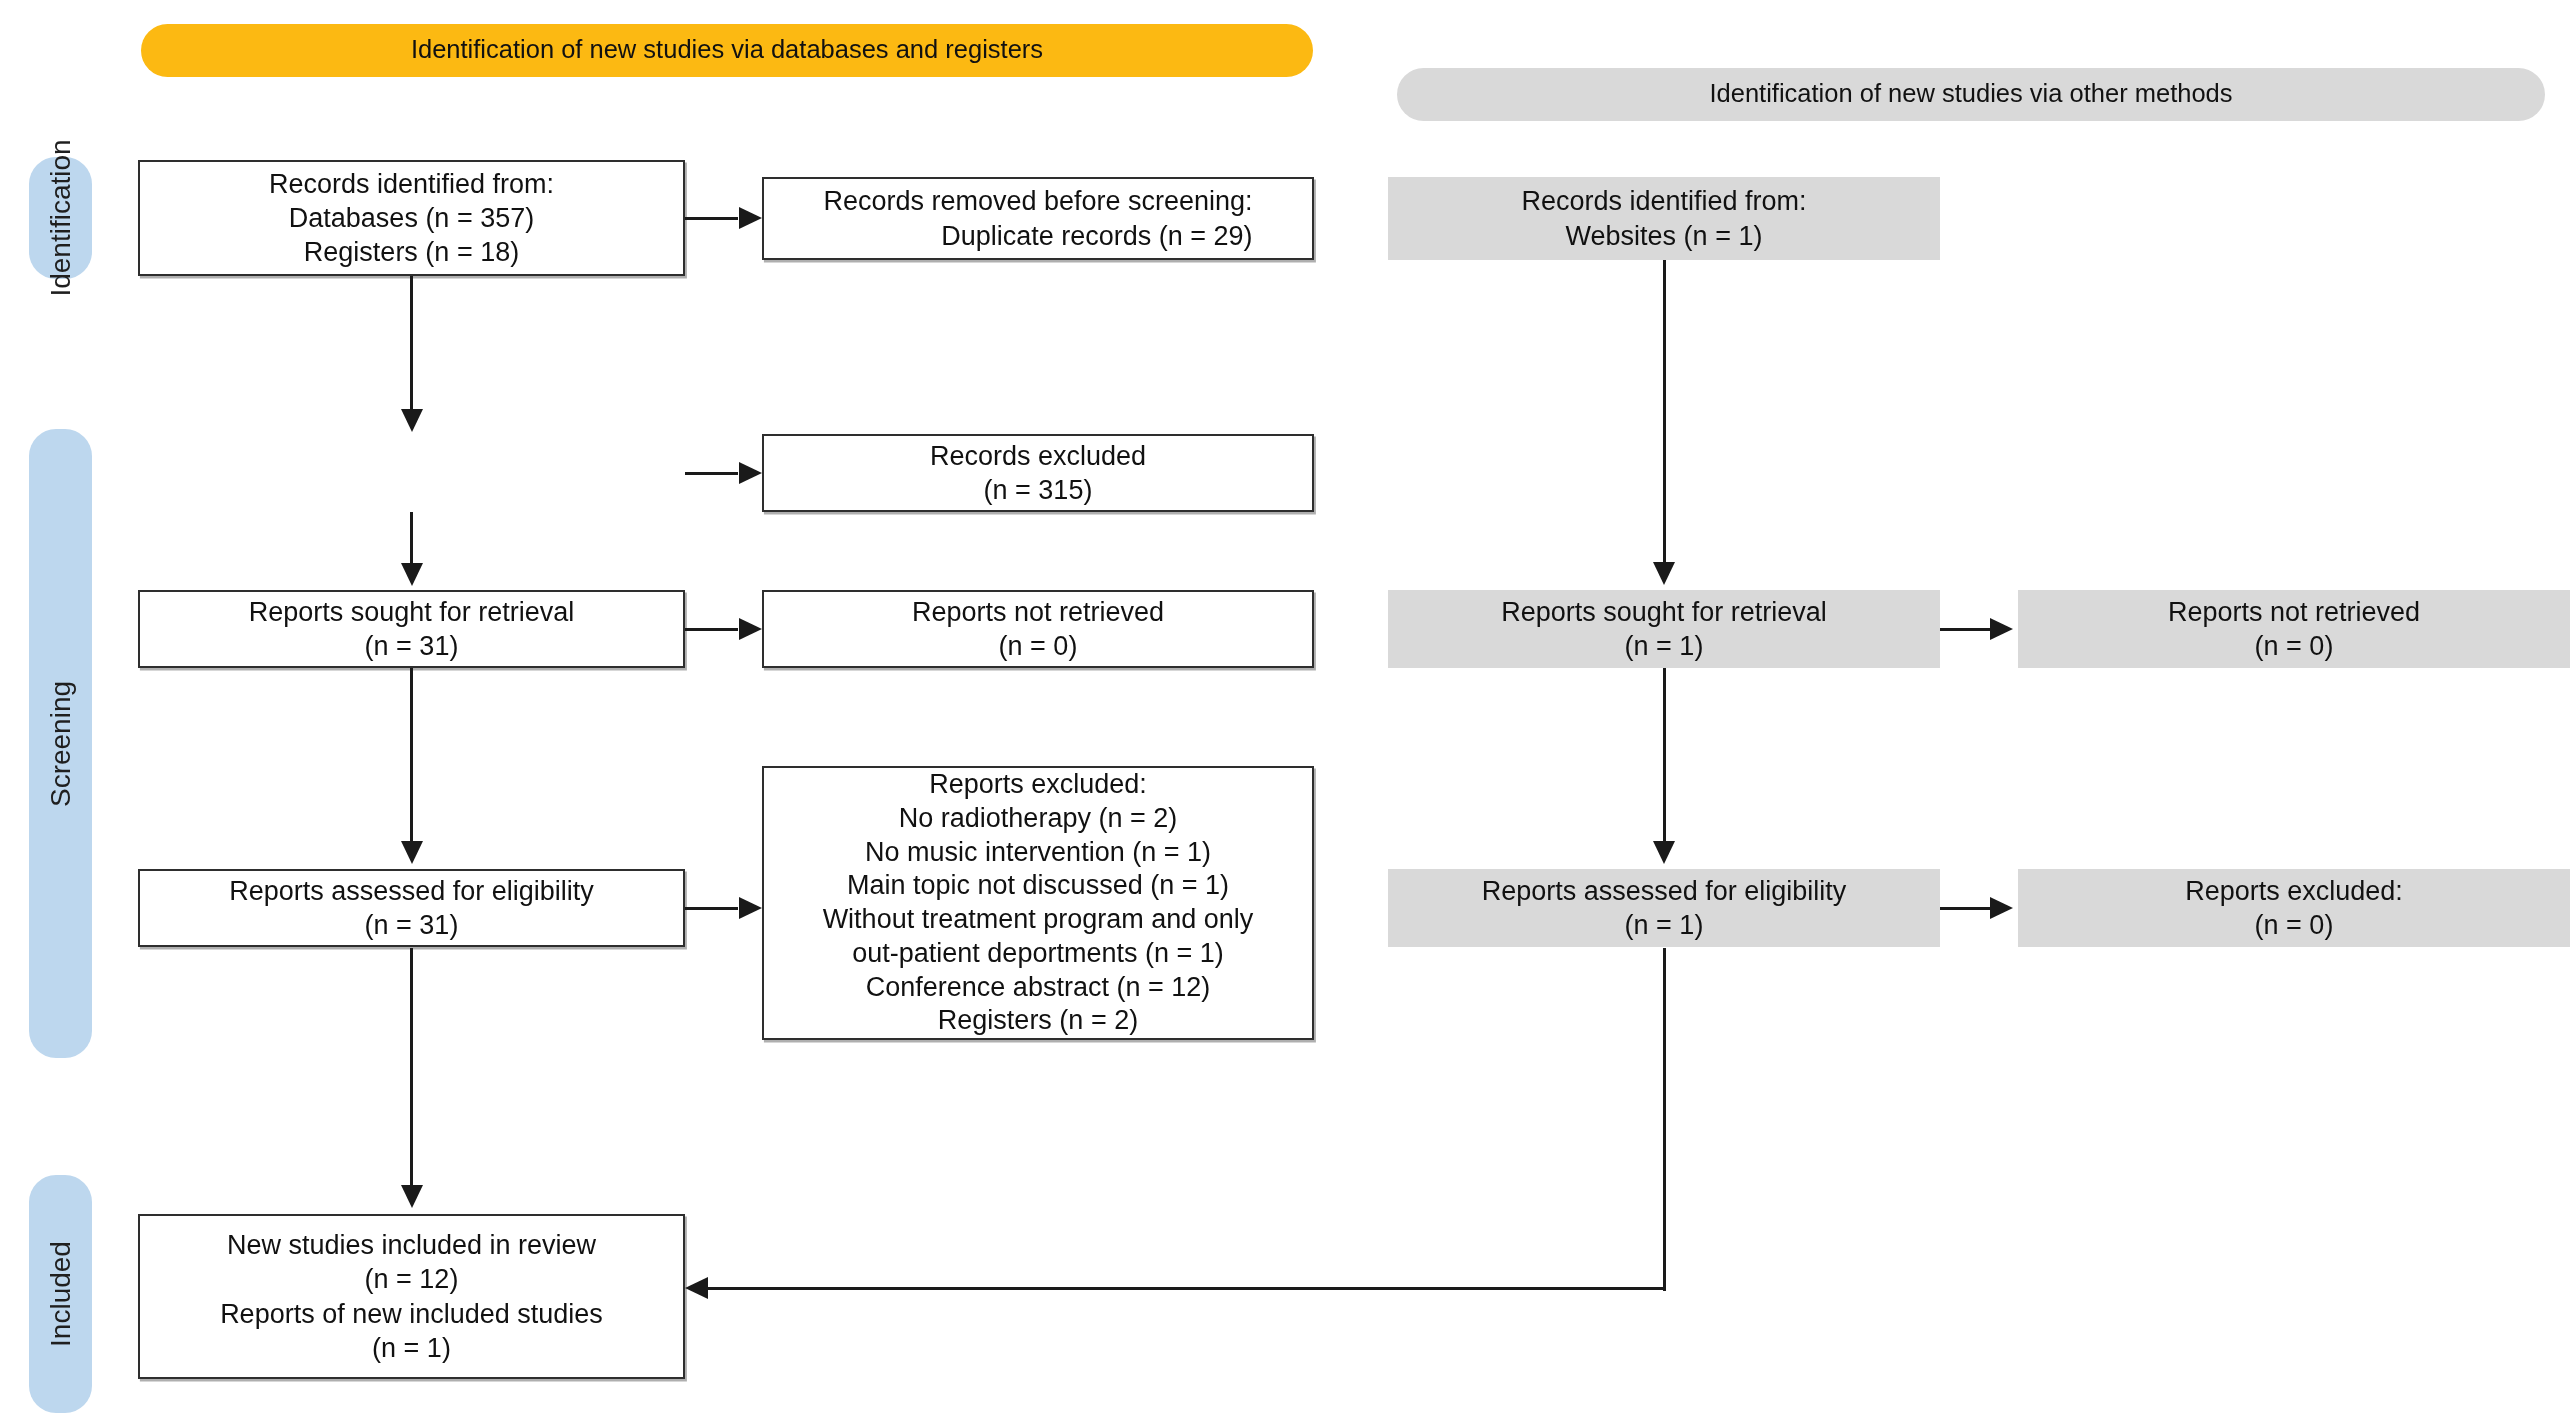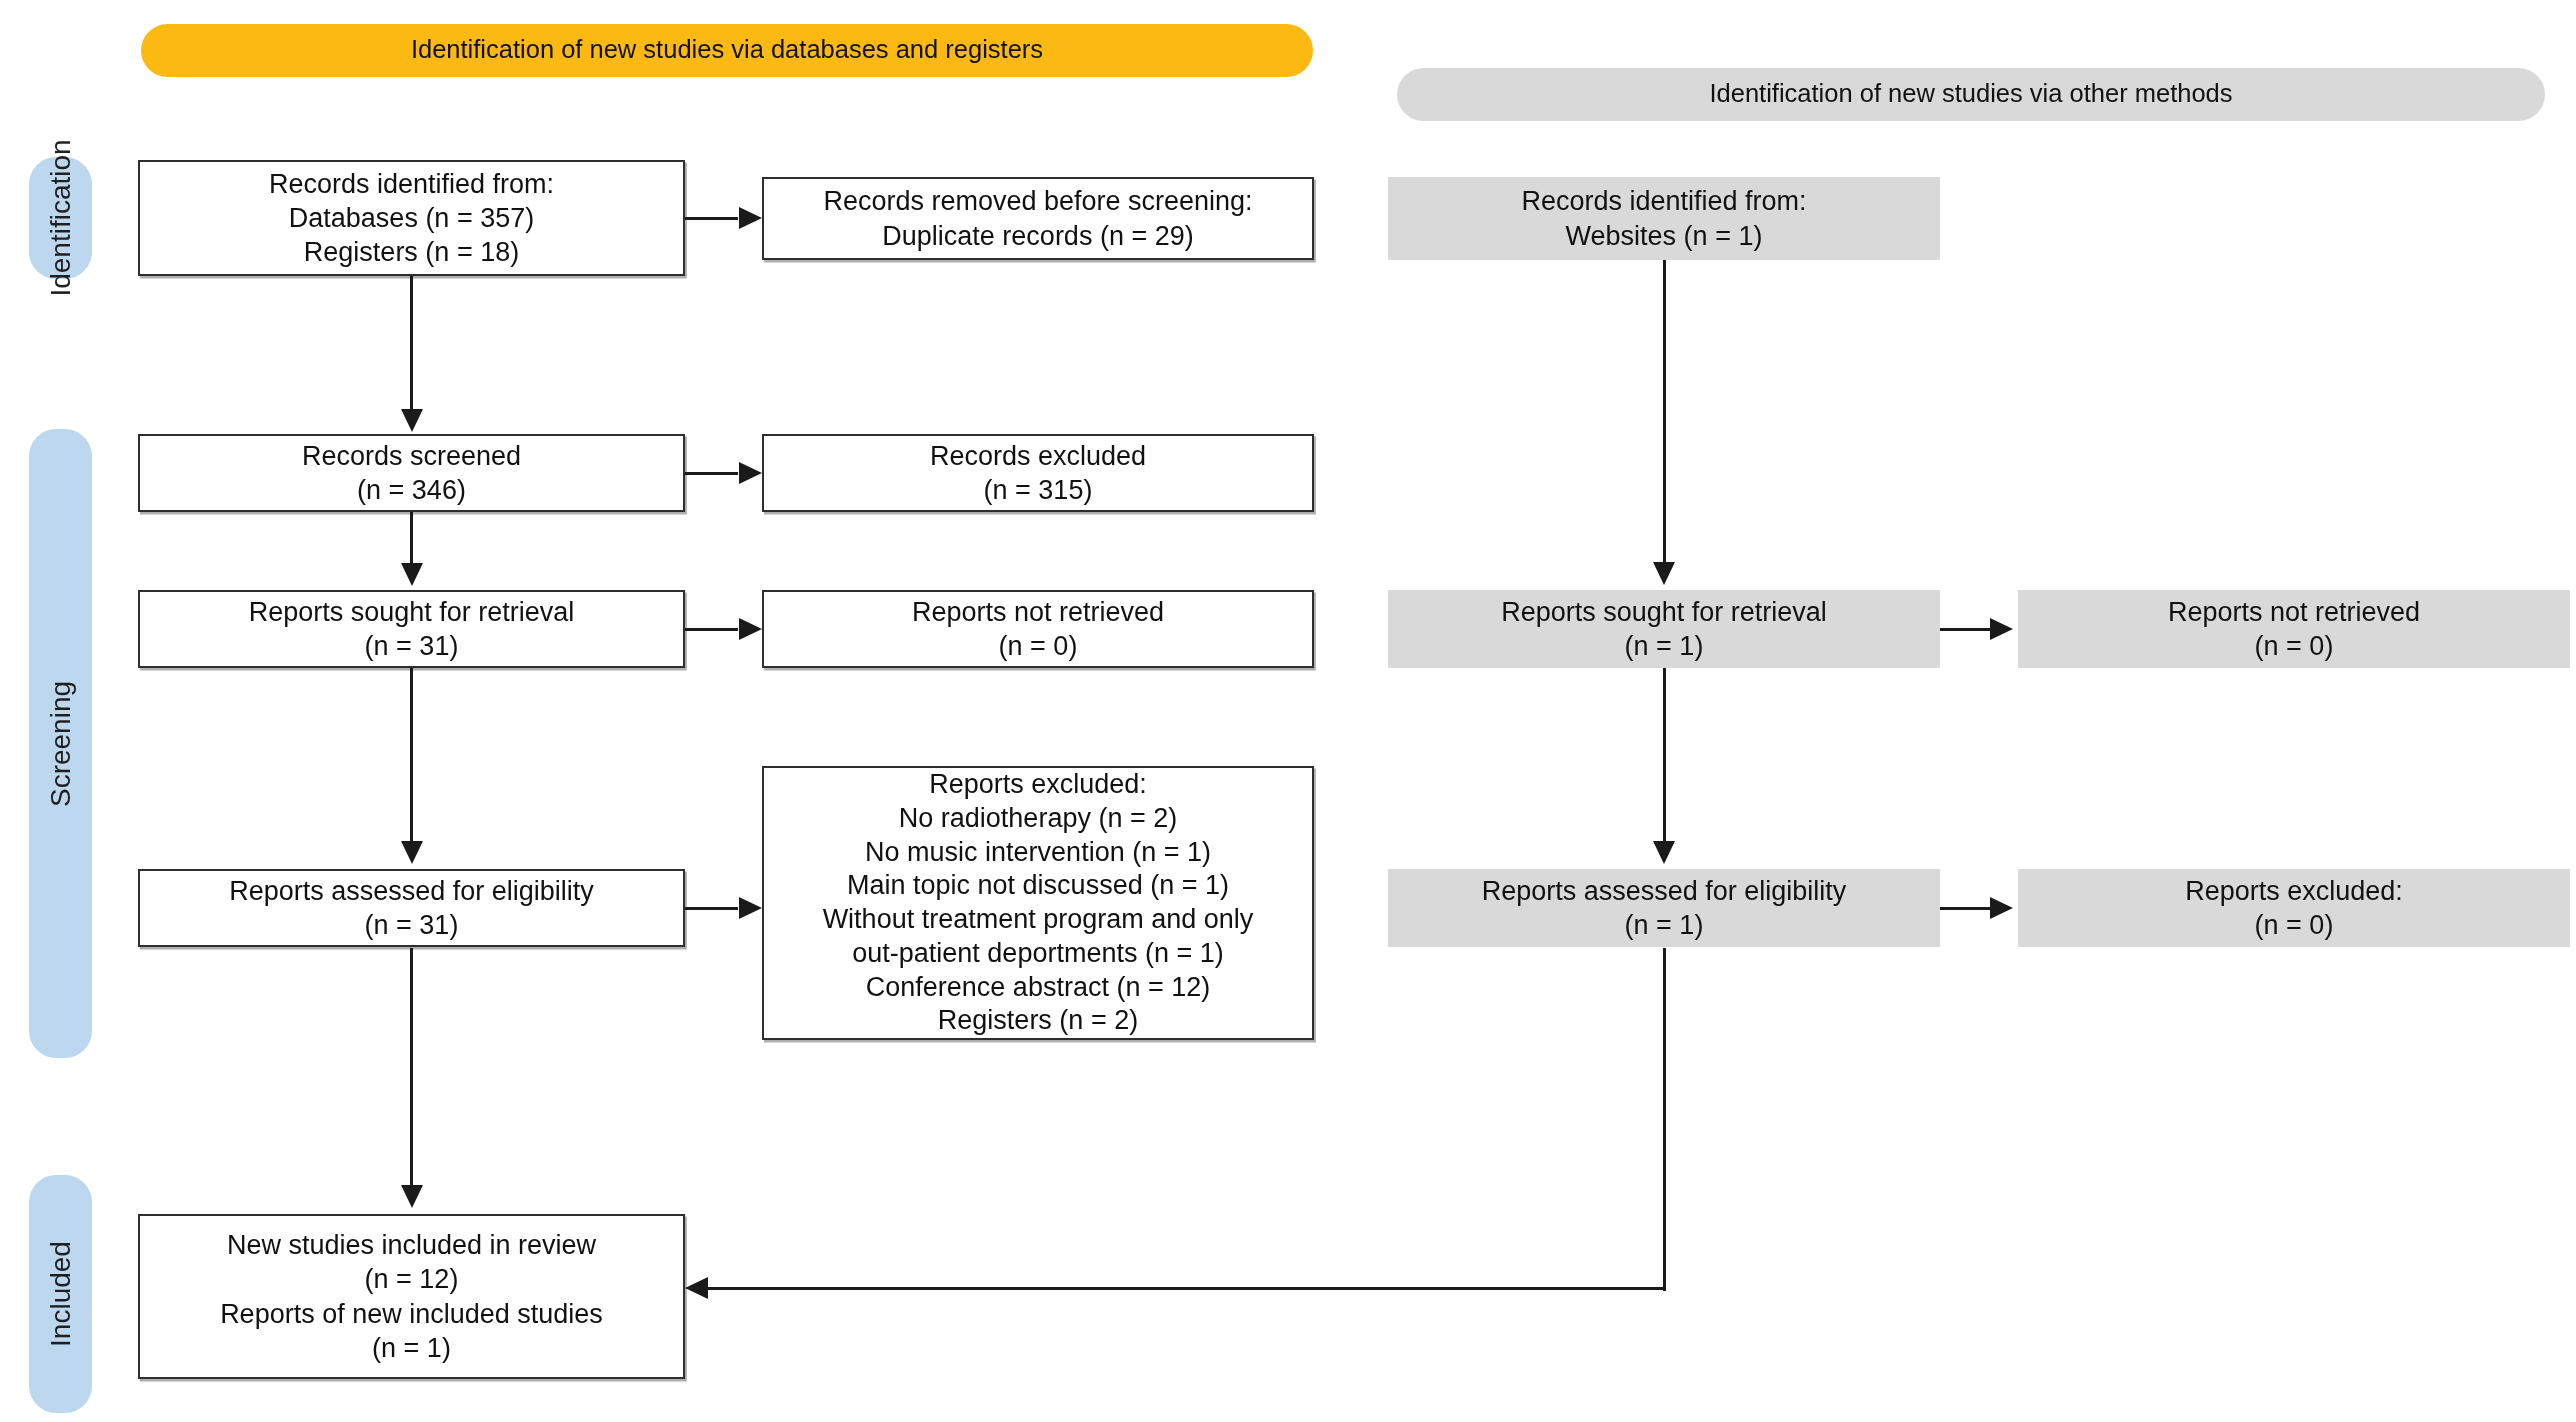--- a/index.html
+++ b/index.html
@@ -90,24 +90,22 @@
   <div class="stage" style="top: 429px; height: 629px; background-color: rgb(189, 215, 238);">
     <span class="vtext">Screening</span>
   </div>
   <div class="stage" style="top: 1175px; height: 238px; background-color: rgb(189, 215, 238);">
     <span class="vtext">Included</span>
   </div>
 
   <div class="box white" style="left:138px; top:160px; width:547px; height:116px;">Records identified from:
 Databases (n = 357)
 Registers (n = 18)</div>
-  <div class="box white" style="left:762px; top:177px; width:552px; height:83px;">Records removed before screening:
+  <div class="box white" style="left:762px; top:177px; width:552px; height:83px;text-align:right;">Records removed before screening:
 Duplicate records (n = 29)</div>
-  <div class="box white" style="left:138px; top:434px; width:547px; height:78px;">Records screened
-(n = 346)</div>
   <div class="box white" style="left:762px; top:434px; width:552px; height:78px;">Records excluded
 (n = 315)</div>
   <div class="box white" style="left:138px; top:590px; width:547px; height:78px;">Reports sought for retrieval
 (n = 31)</div>
   <div class="box white" style="left:762px; top:590px; width:552px; height:78px;">Reports not retrieved
 (n = 0)</div>
   <div class="box white" style="left:138px; top:869px; width:547px; height:78px;">Reports assessed for eligibility
 (n = 31)</div>
   <div class="box white" style="left:762px; top:766px; width:552px; height:274px; line-height:1.25;">Reports excluded:
 No radiotherapy (n = 2)

